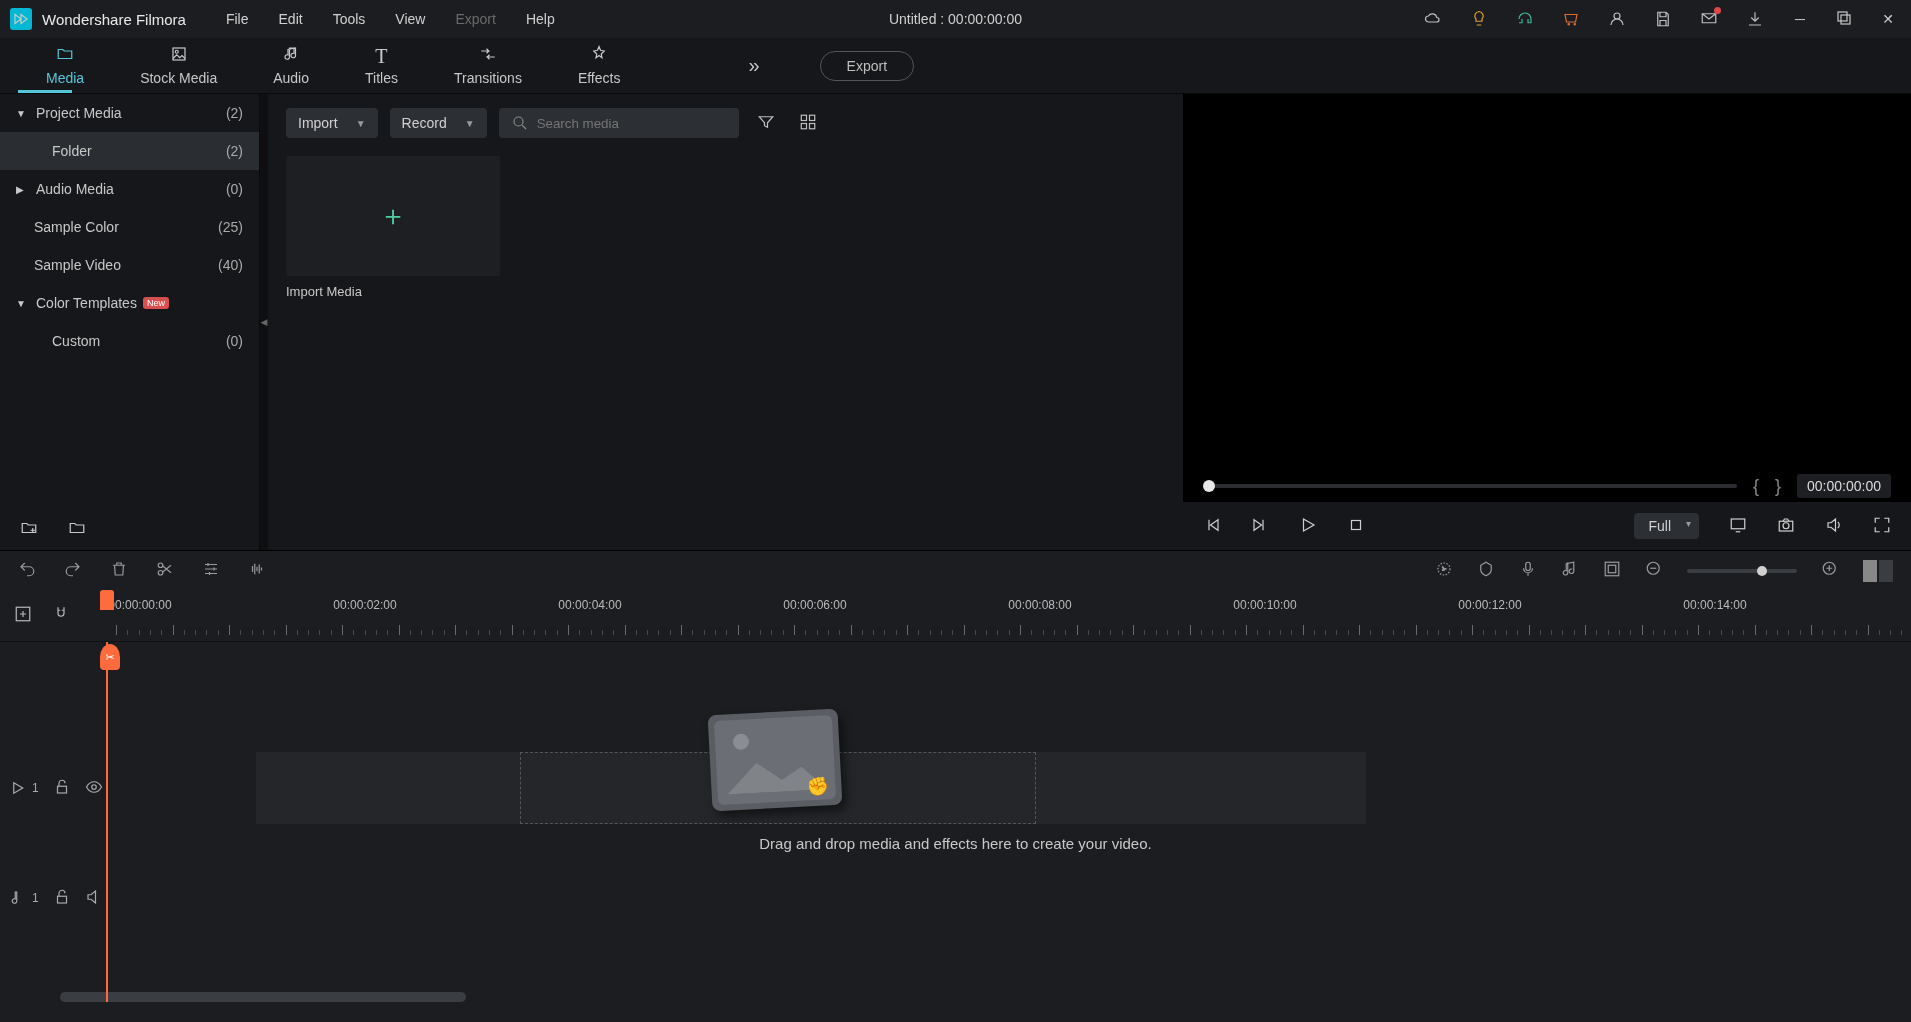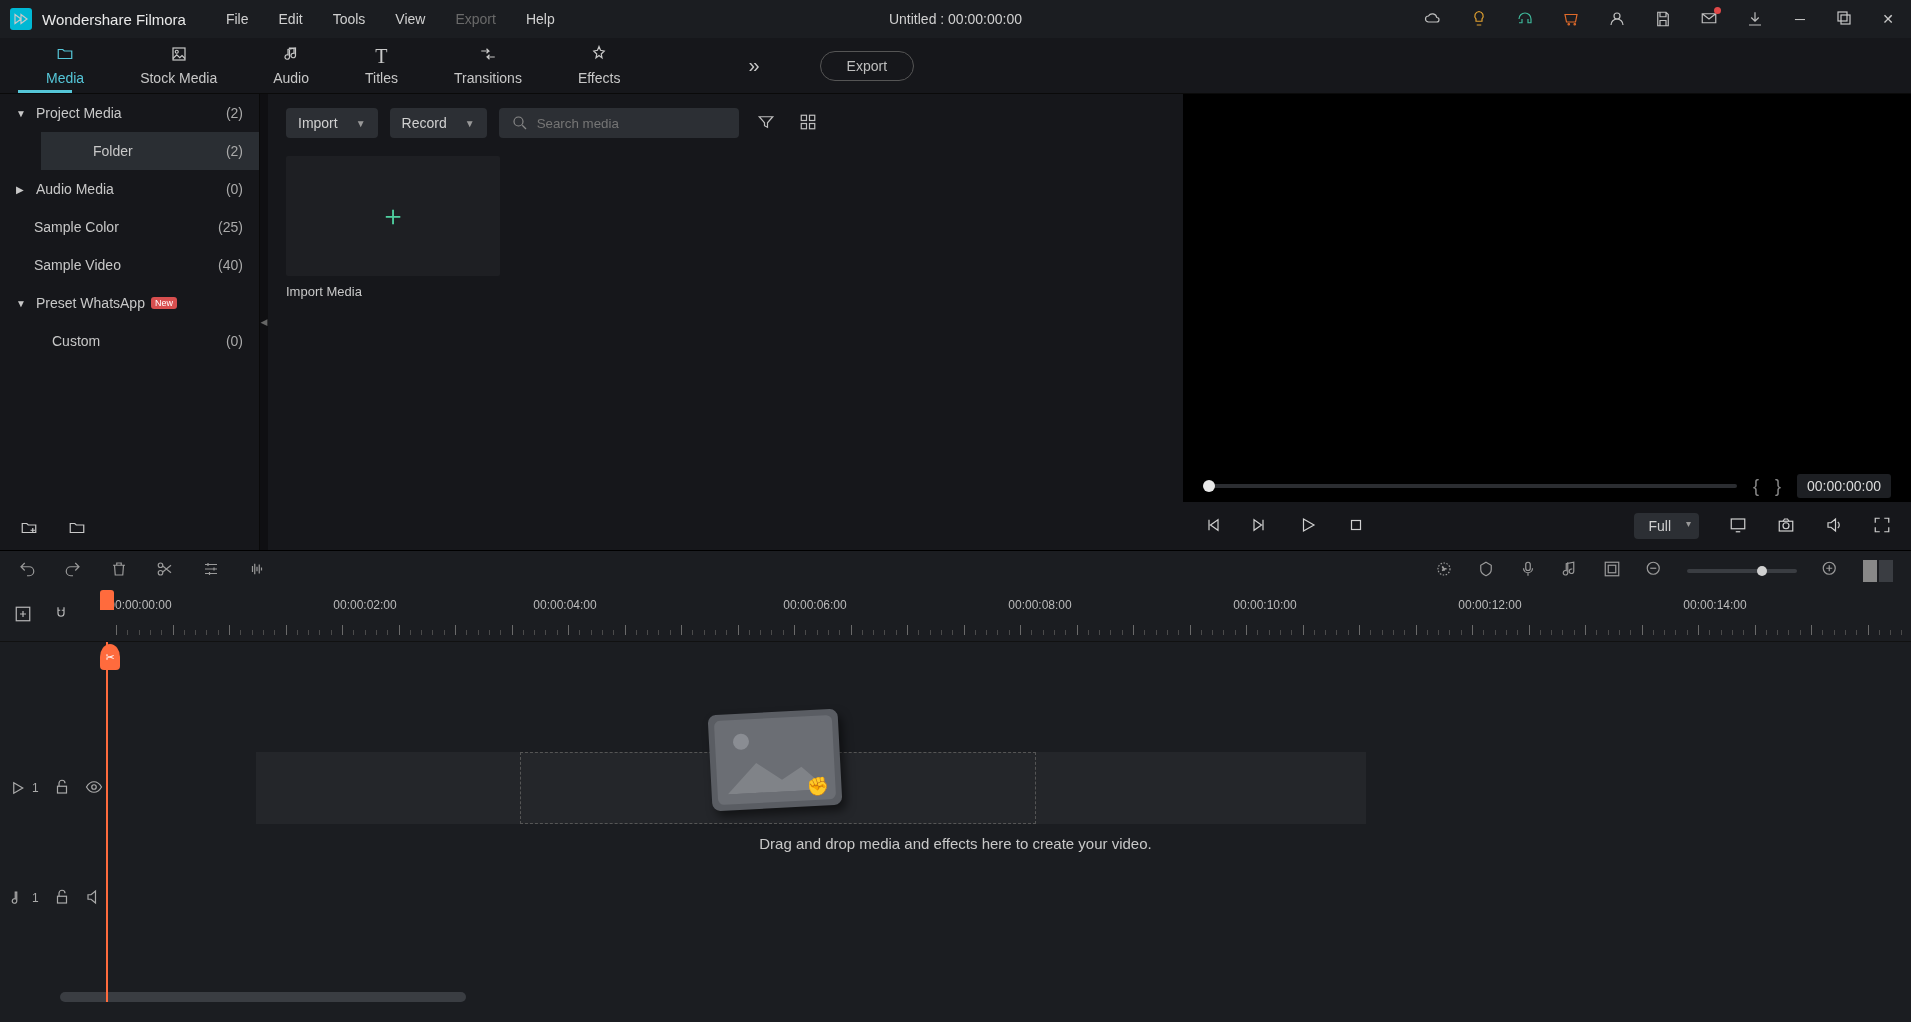--- a/index.html
+++ b/index.html
@@ -23,21 +23,21 @@
 .tab.active { color:#55c6d8; }
 .tab .ticon { font-size:18px; }
 .tab-underline { position:absolute; bottom:0; left:18px; width:54px; height:3px; background:#55c6d8; }
 .toptabs .more { margin-left:100px; color:#c8c8c8; font-size:20px; cursor:pointer; }
 .toptabs .exportbtn { margin-left:60px; border:1px solid #555; border-radius:18px; padding:6px 26px; color:#bfbfbf; cursor:pointer; }
 
 
 .main { display:flex; height:456px; }
 .sidebar { width:260px; background:#16171b; border-right:1px solid #0a0a0a; }
 .sidebar-row { display:flex; align-items:center; height:38px; padding:0 16px; color:#c8c8c8; cursor:pointer; }
-.sidebar-row.active { background:#2a2e33;margin-left:41px; }
+.sidebar-row.active { background:#2a2e33; }
 .sidebar-row .arrow { width:14px; margin-right:6px; font-size:10px; }
 .sidebar-row .indent { width:18px; }
 .sidebar-row .count { margin-left:auto; color:#aaa; }
 .sidebar-row .newpill { background:#d84f4f; color:#fff; font-size:9px; border-radius:3px; padding:1px 4px; margin-left:6px; }
 .sidebar-foot { position:absolute; bottom:0; height:42px; display:flex; gap:30px; padding-left:20px; align-items:center; }
 .sidebar-wrap { position:relative; height:100%; }
 
 
 .mediapanel { flex:1; background:#16171b; padding:14px 18px; position:relative; }
 .media-toolbar { display:flex; align-items:center; gap:12px; margin-bottom:18px; }
@@ -262,21 +262,21 @@
         <span>Sample Color</span>
         <span class="count">(25)</span>
       </div>
       <div class="sidebar-row">
         <span class="indent"></span>
         <span>Sample Video</span>
         <span class="count">(40)</span>
       </div>
       <div class="sidebar-row">
         <span class="arrow">▼</span>
-        <span>Preset WhatsApp</span>
+        <span>Color Templates</span>
         <span class="newpill">New</span>
       </div>
       <div class="sidebar-row">
         <span class="indent"></span>
           <span class="indent"></span>
         <span>Custom</span>
         <span class="count">(0)</span>
       </div>
       <div class="sidebar-foot">
         <span><svg viewBox="0 0 24 24">
@@ -437,21 +437,21 @@
             <rect x="3" y="3" width="18" height="18"></rect>
             <path d="M12 8v8M8 12h8"></path>
           </svg></span>
       <span class="hico"><svg viewBox="0 0 24 24">
             <path d="M8 3v8a4 4 0 008 0V3M8 7h3M13 7h3"></path>
           </svg></span>
     </div>
     <div class="tl-ruler" id="ruler">
         <span class="ruler-label" style="left: 34px;">00:00:00:00</span>
         <span class="ruler-label" style="left: 259px;">00:00:02:00</span>
-        <span class="ruler-label" style="left: 459px;">00:00:04:00</span>
+        <span class="ruler-label" style="left: 484px;">00:00:04:00</span>
         <span class="ruler-label" style="left: 709px;">00:00:06:00</span>
         <span class="ruler-label" style="left: 934px;">00:00:08:00</span>
         <span class="ruler-label" style="left: 1159px;">00:00:10:00</span>
         <span class="ruler-label" style="left: 1384px;">00:00:12:00</span>
         <span class="ruler-label" style="left: 1609px;">00:00:14:00</span>
         <div class="ruler-ticks">
           <div class="tick big" style="left: 10px;"></div>
           <div class="tick small" style="left: 21.3px;"></div>
           <div class="tick small" style="left: 32.6px;"></div>
           <div class="tick small" style="left: 43.9px;"></div>

